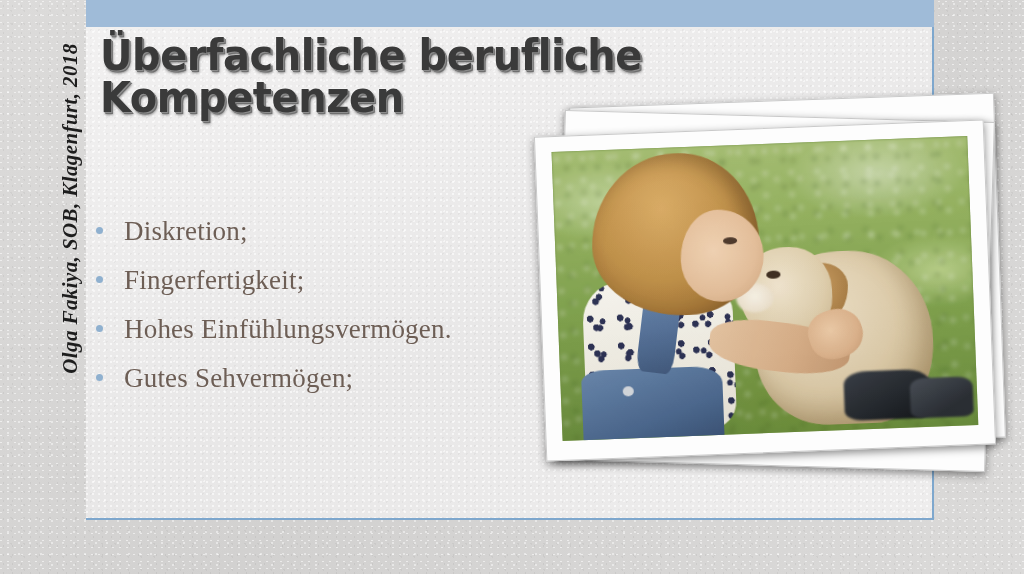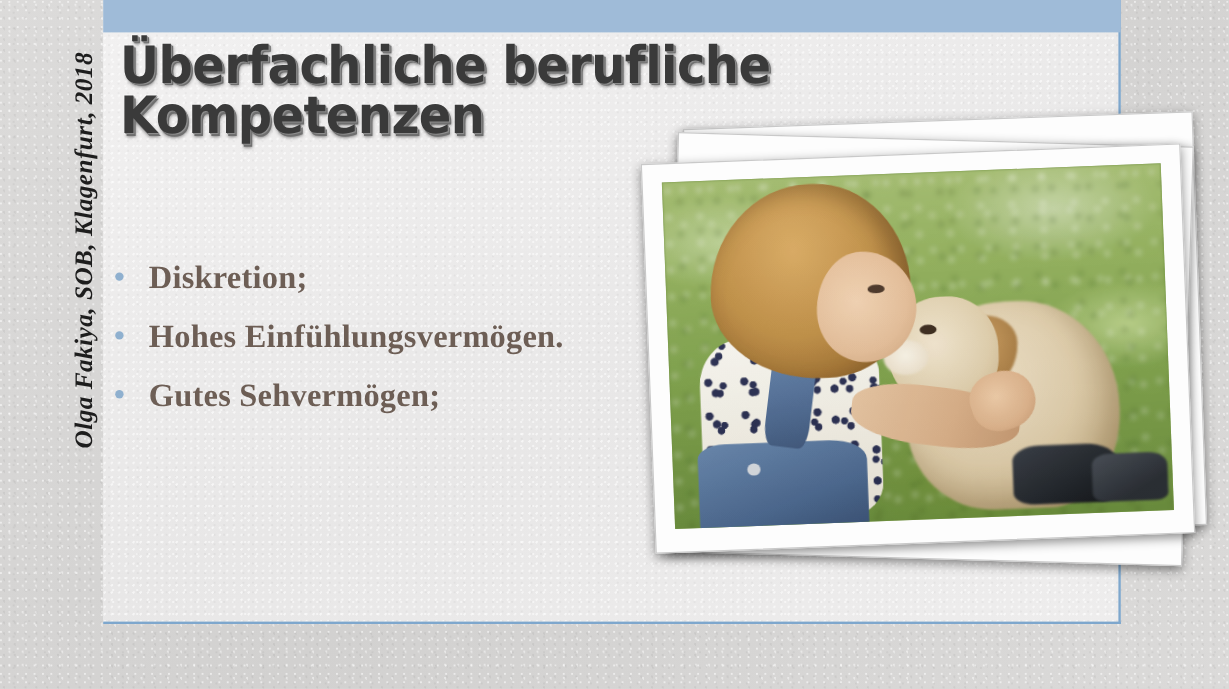--- a/index.html
+++ b/index.html
@@ -94,21 +94,20 @@
   
   #bullets {
     position: absolute;
     left: 96px; top: 216px;
     width: 470px;
   }
   .bullet-row {
     display: flex;
     align-items: baseline;
     height: 49px;
-    font-weight: bold;
   }
   .bullet-dot {
     flex: 0 0 auto;
     width: 7px; height: 7px;
     border-radius: 50%;
     background: #8fb0cf;
     margin-right: 21px;
     position: relative;
     top: -6px;
   }
@@ -351,20 +350,24 @@
 
   <div id="title">
     <span class="tline">Überfachliche berufliche</span>
     <span class="tline">Kompetenzen</span>
   </div>
 
   <div id="bullets">
     <div class="bullet-row">
       <span class="bullet-dot"></span>
       <span class="bullet-text">Diskretion;</span>
+    </div>
+    <div class="bullet-row">
+      <span class="bullet-dot"></span>
+      <span class="bullet-text">Fingerfertigkeit;</span>
     </div>
     <div class="bullet-row">
       <span class="bullet-dot"></span>
       <span class="bullet-text">Hohes Einfühlungsvermögen.</span>
     </div>
     <div class="bullet-row">
       <span class="bullet-dot"></span>
       <span class="bullet-text">Gutes Sehvermögen;</span>
     </div>
   </div>

